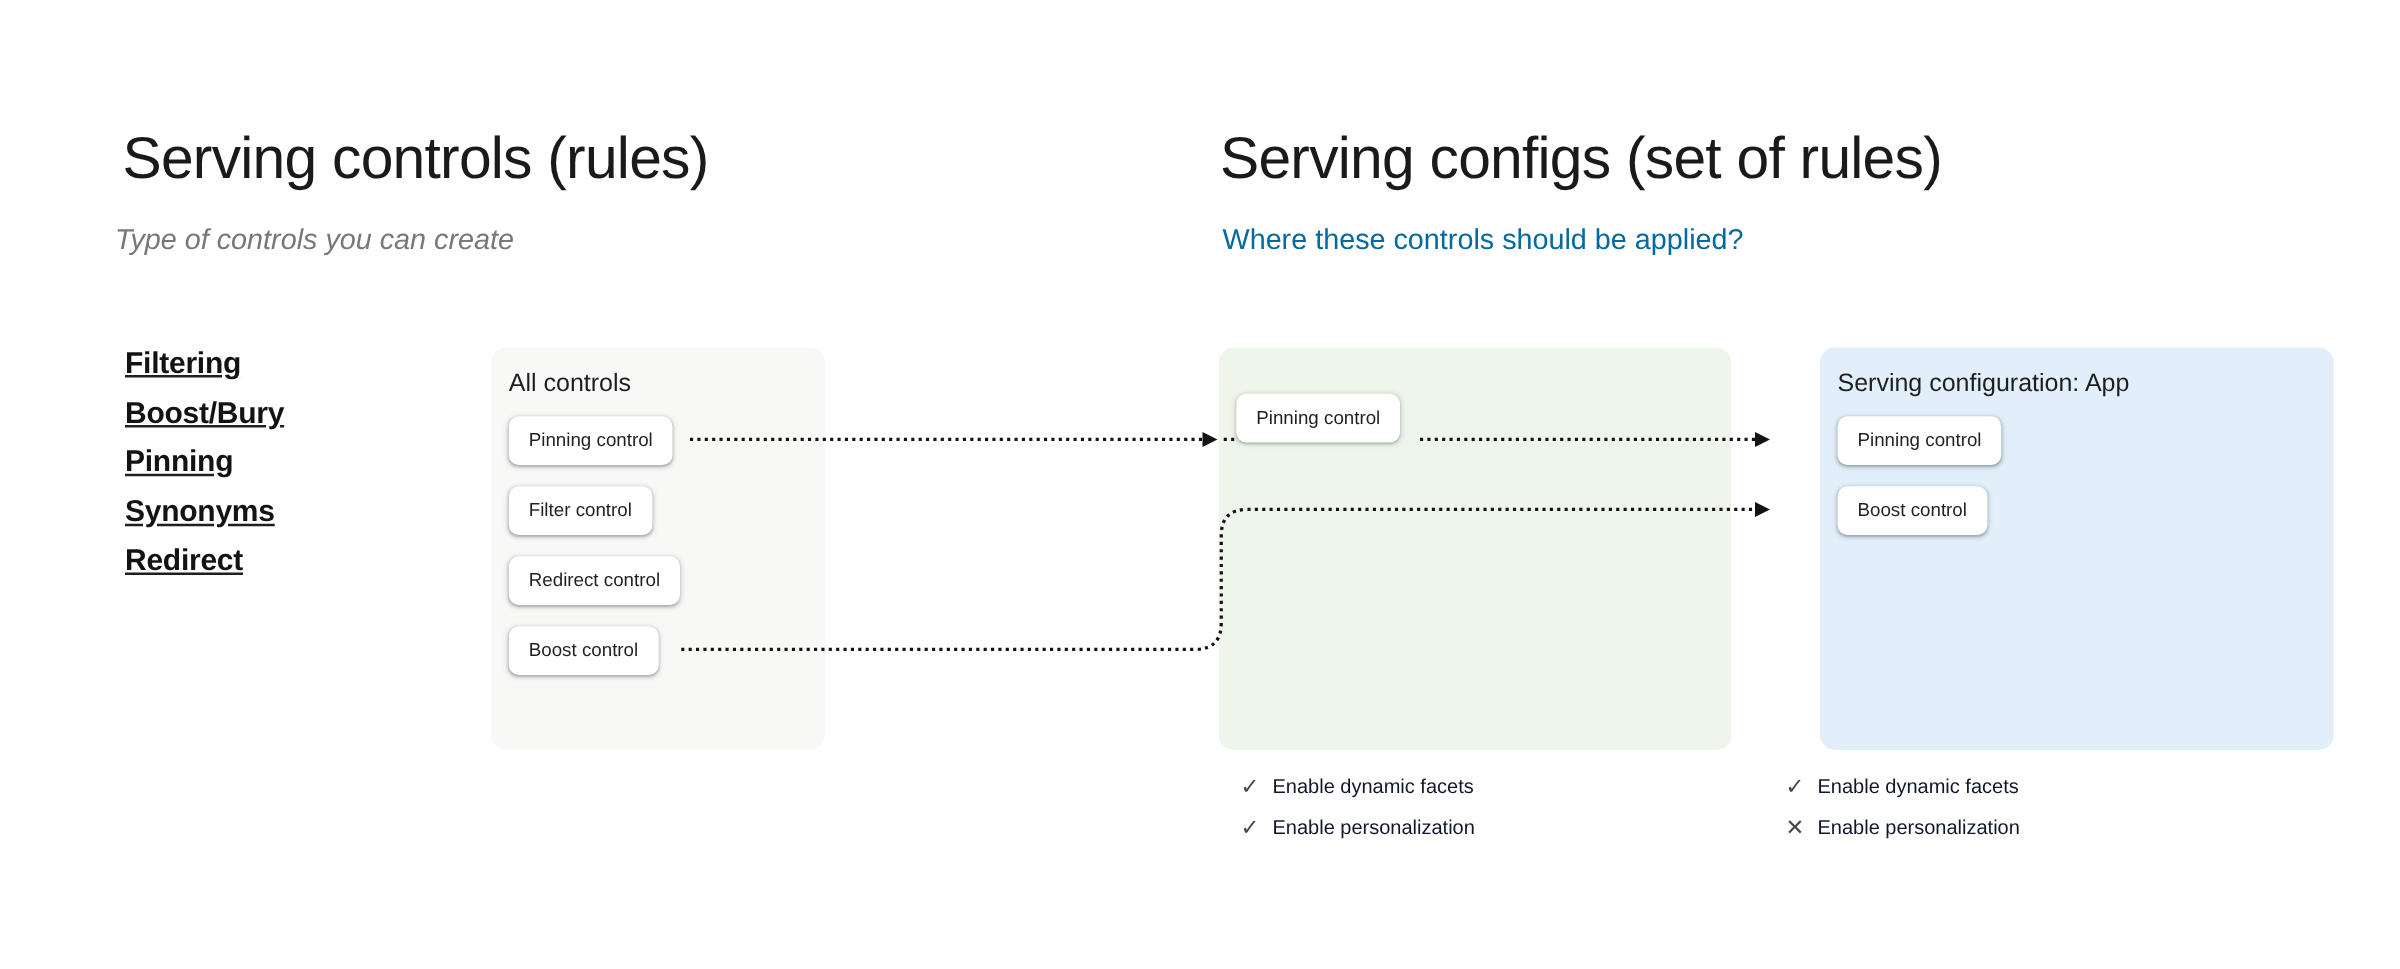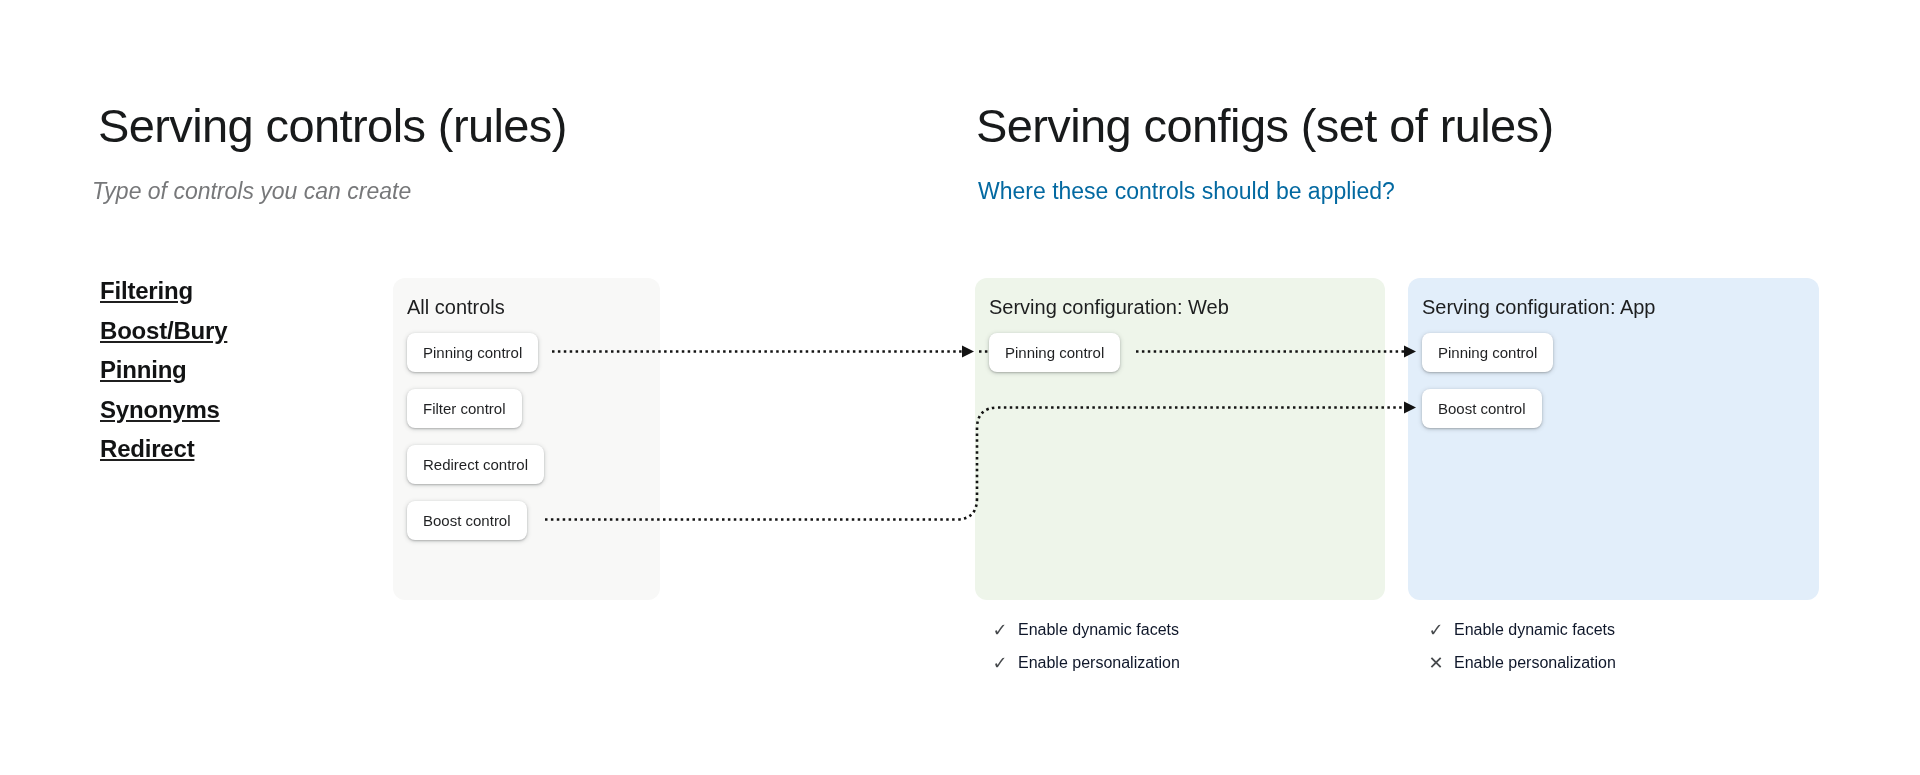--- a/index.html
+++ b/index.html
@@ -96,25 +96,24 @@
 
   <div class="card card-gray" style="background: rgb(248, 248, 247);">
     <div class="card-label">All controls</div>
     <div class="chip">Pinning control</div>
     <div class="chip">Filter control</div>
     <div class="chip">Redirect control</div>
     <div class="chip">Boost control</div>
   </div>
 
   <div class="card card-green" style="background: rgb(238, 245, 234);">
-    <div class="card-label">Serving configuration: Web</div>
     <div class="chip">Pinning control</div>
   </div>
 
-  <div class="card card-blue" style="background: rgb(226, 238, 250);">
+  <div class="card card-blue" style="background: rgb(226, 238, 250); margin-left: 48px;">
     <div class="card-label">Serving configuration: App</div>
     <div class="chip">Pinning control</div>
     <div class="chip">Boost control</div>
   </div>
 
   <div class="features features-web">
     <div class="feature-row">
       <span class="feature-icon" style="color: rgb(70, 73, 76);">✓</span>
       <span class="feature-label">Enable dynamic facets</span>
     </div>

